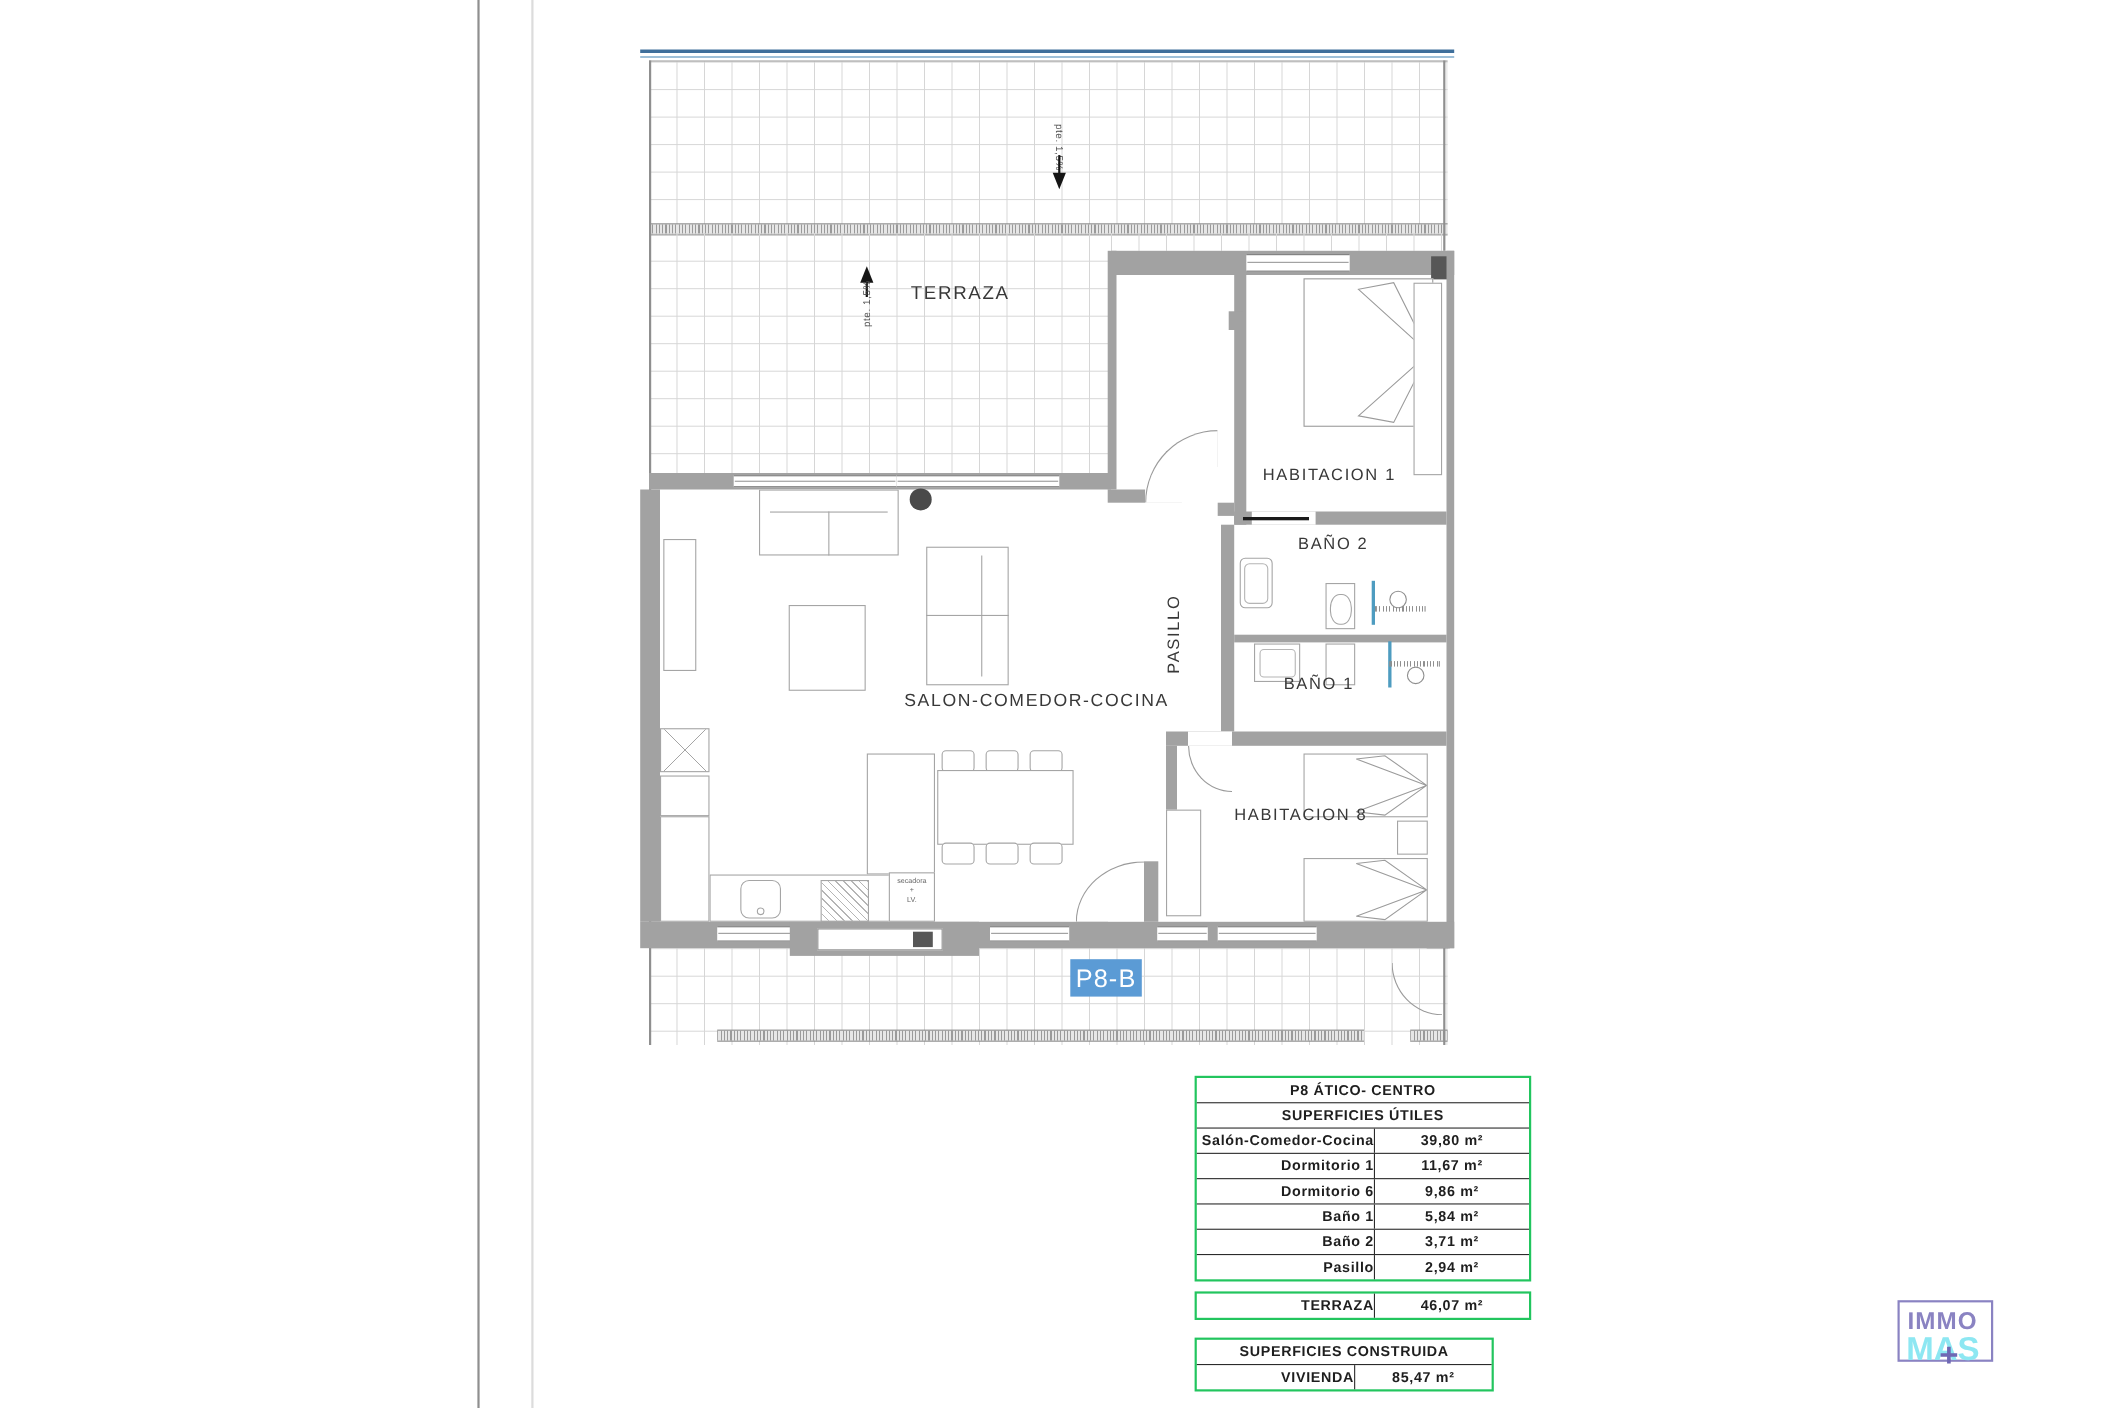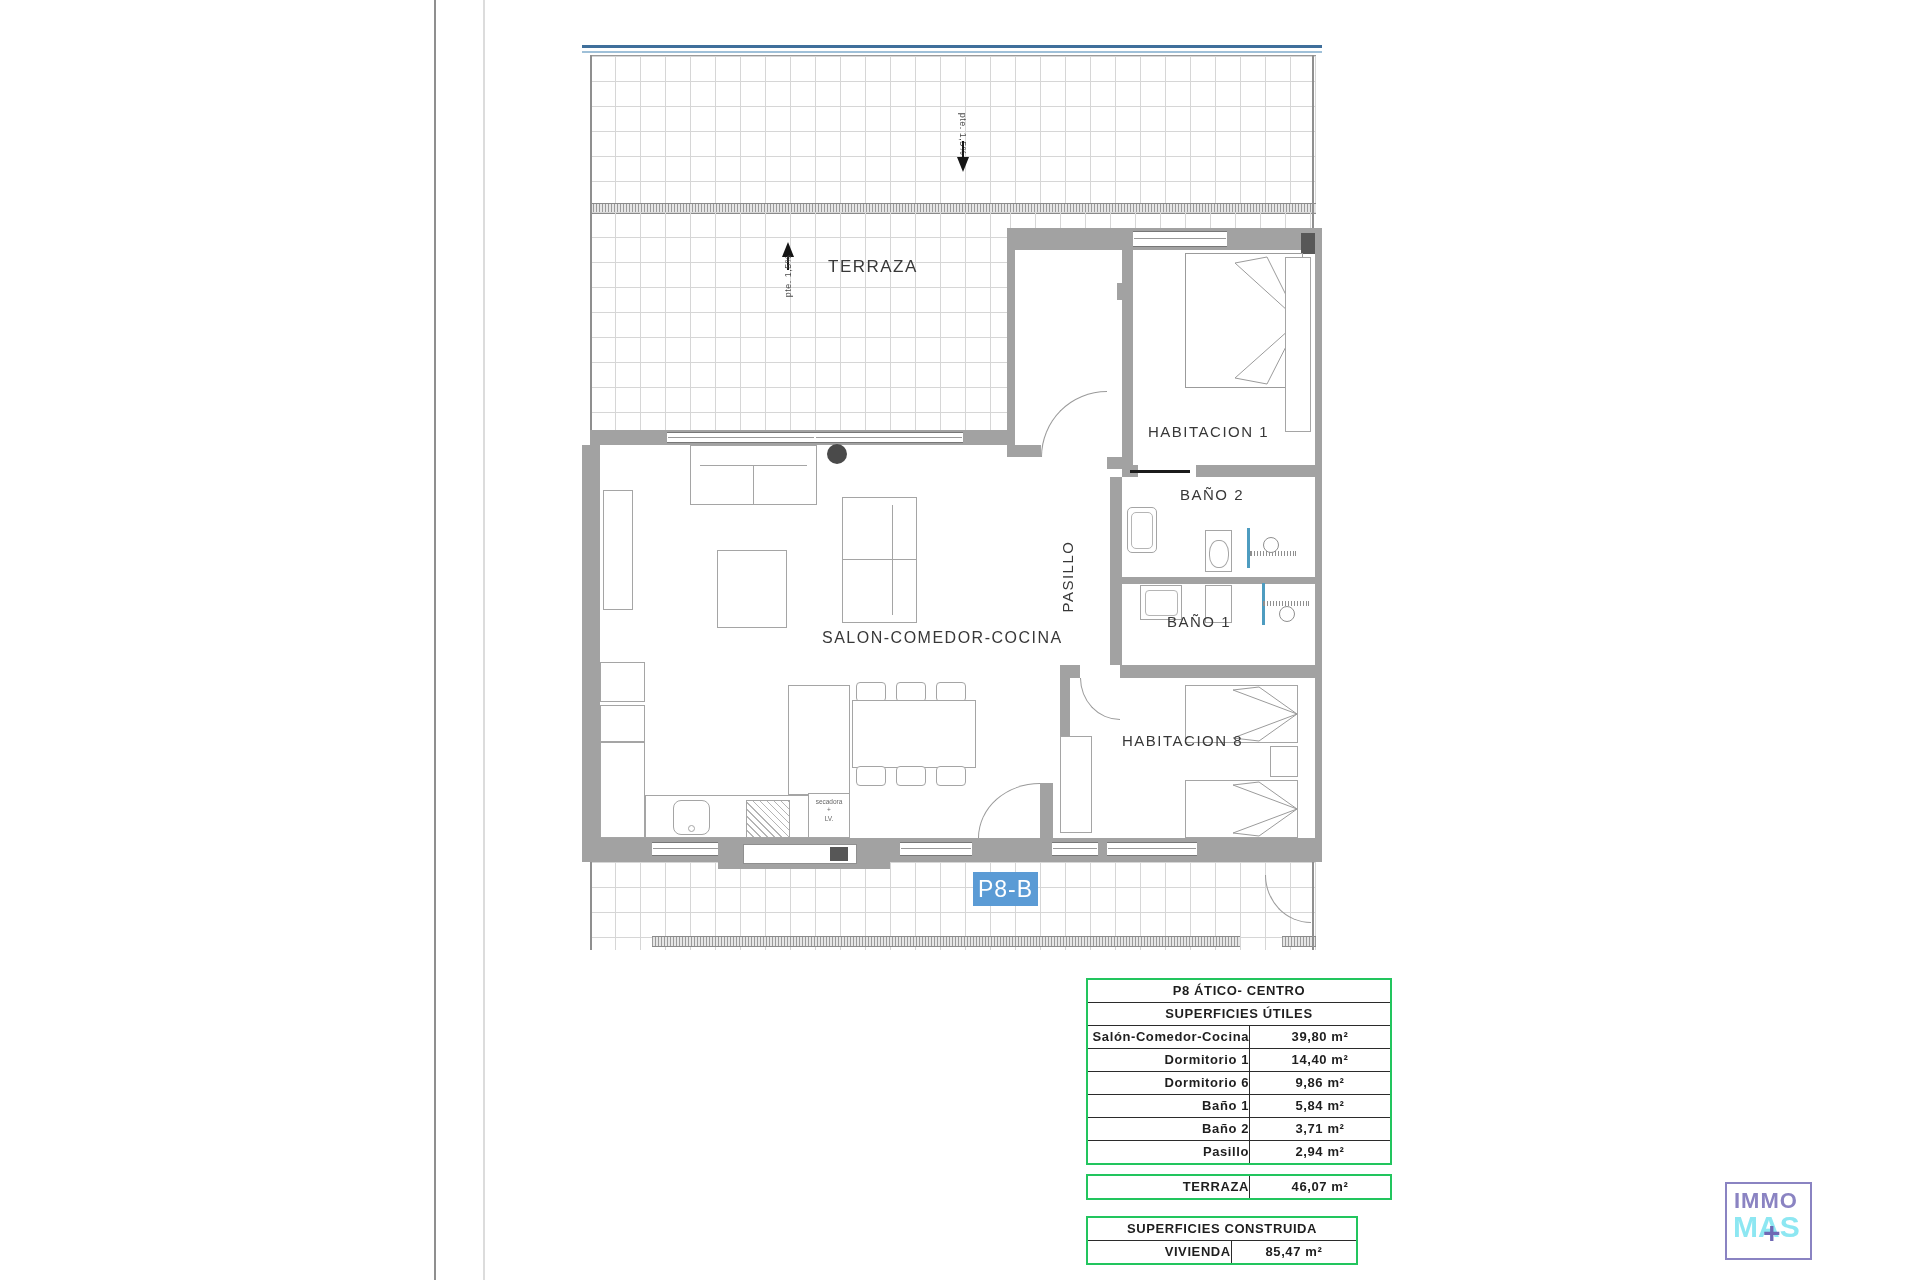--- a/index.html
+++ b/index.html
@@ -28,21 +28,21 @@
   .tri-up{position:absolute;width:0;height:0;border-left:6px solid transparent;border-right:6px solid transparent;border-bottom:15px solid #151515;}
   .aline{position:absolute;width:2px;background:#151515;}
   
   .sheet{position:absolute;border:2px solid #22c55e;background:#fff;box-sizing:border-box;font-size:13px;color:#1e1e1e;letter-spacing:.6px;font-weight:bold;}
   .trow{display:flex;border-top:1px solid #2b2b2b;height:22px;line-height:21px;}
   .trow:first-child{border-top:none;}
   .trow .c1{width:53.5%;text-align:right;border-right:1px solid #2b2b2b;}
   .trow .c2{width:46.5%;text-align:center;}
   .trow.head{justify-content:center;text-align:center;display:block;}
   
-  #logo{position:absolute;left:1725px;top:1182px;width:87px;height:78px;border:2px solid #8a83c2;box-sizing:border-box;background:#fff;}
+  #logo{position:absolute;left:1725px;top:1182px;width:87px;height:56px;border:2px solid #8a83c2;box-sizing:border-box;background:#fff;}
   #logo .l1{position:absolute;left:7px;top:4px;font-size:22px;font-weight:bold;letter-spacing:1px;color:#8a83c2;}
   #logo .l2{position:absolute;left:6px;top:26px;font-size:30px;font-weight:bold;letter-spacing:0;color:#8de7f2;}
   #logo .lp{position:absolute;left:36px;top:32px;font-size:30px;font-weight:bold;color:#6f68b4;}
 </style>
 </head>
 <body>
 
 <div class="vline" style="left:434px;background:#8f8f8f;width:2px;"></div>
 <div class="vline" style="left:483px;background:#dcdcdc;width:2px;"></div>
 
@@ -188,21 +188,21 @@
 
 <div class="sheet" style="left:1086px;top:978px;width:306px;">
   <div class="trow head">P8 ÁTICO- CENTRO</div>
   <div class="trow head">SUPERFICIES ÚTILES</div>
   <div class="trow">
       <div class="c1">Salón-Comedor-Cocina</div>
       <div class="c2">39,80 m²</div>
     </div>
   <div class="trow">
       <div class="c1">Dormitorio 1</div>
-      <div class="c2">14,40 m²</div>
+      <div class="c2">11,67 m²</div>
     </div>
   <div class="trow">
       <div class="c1">Dormitorio 6</div>
       <div class="c2">9,86 m²</div>
     </div>
   <div class="trow">
       <div class="c1">Baño 1</div>
       <div class="c2">5,84 m²</div>
     </div>
   <div class="trow">

